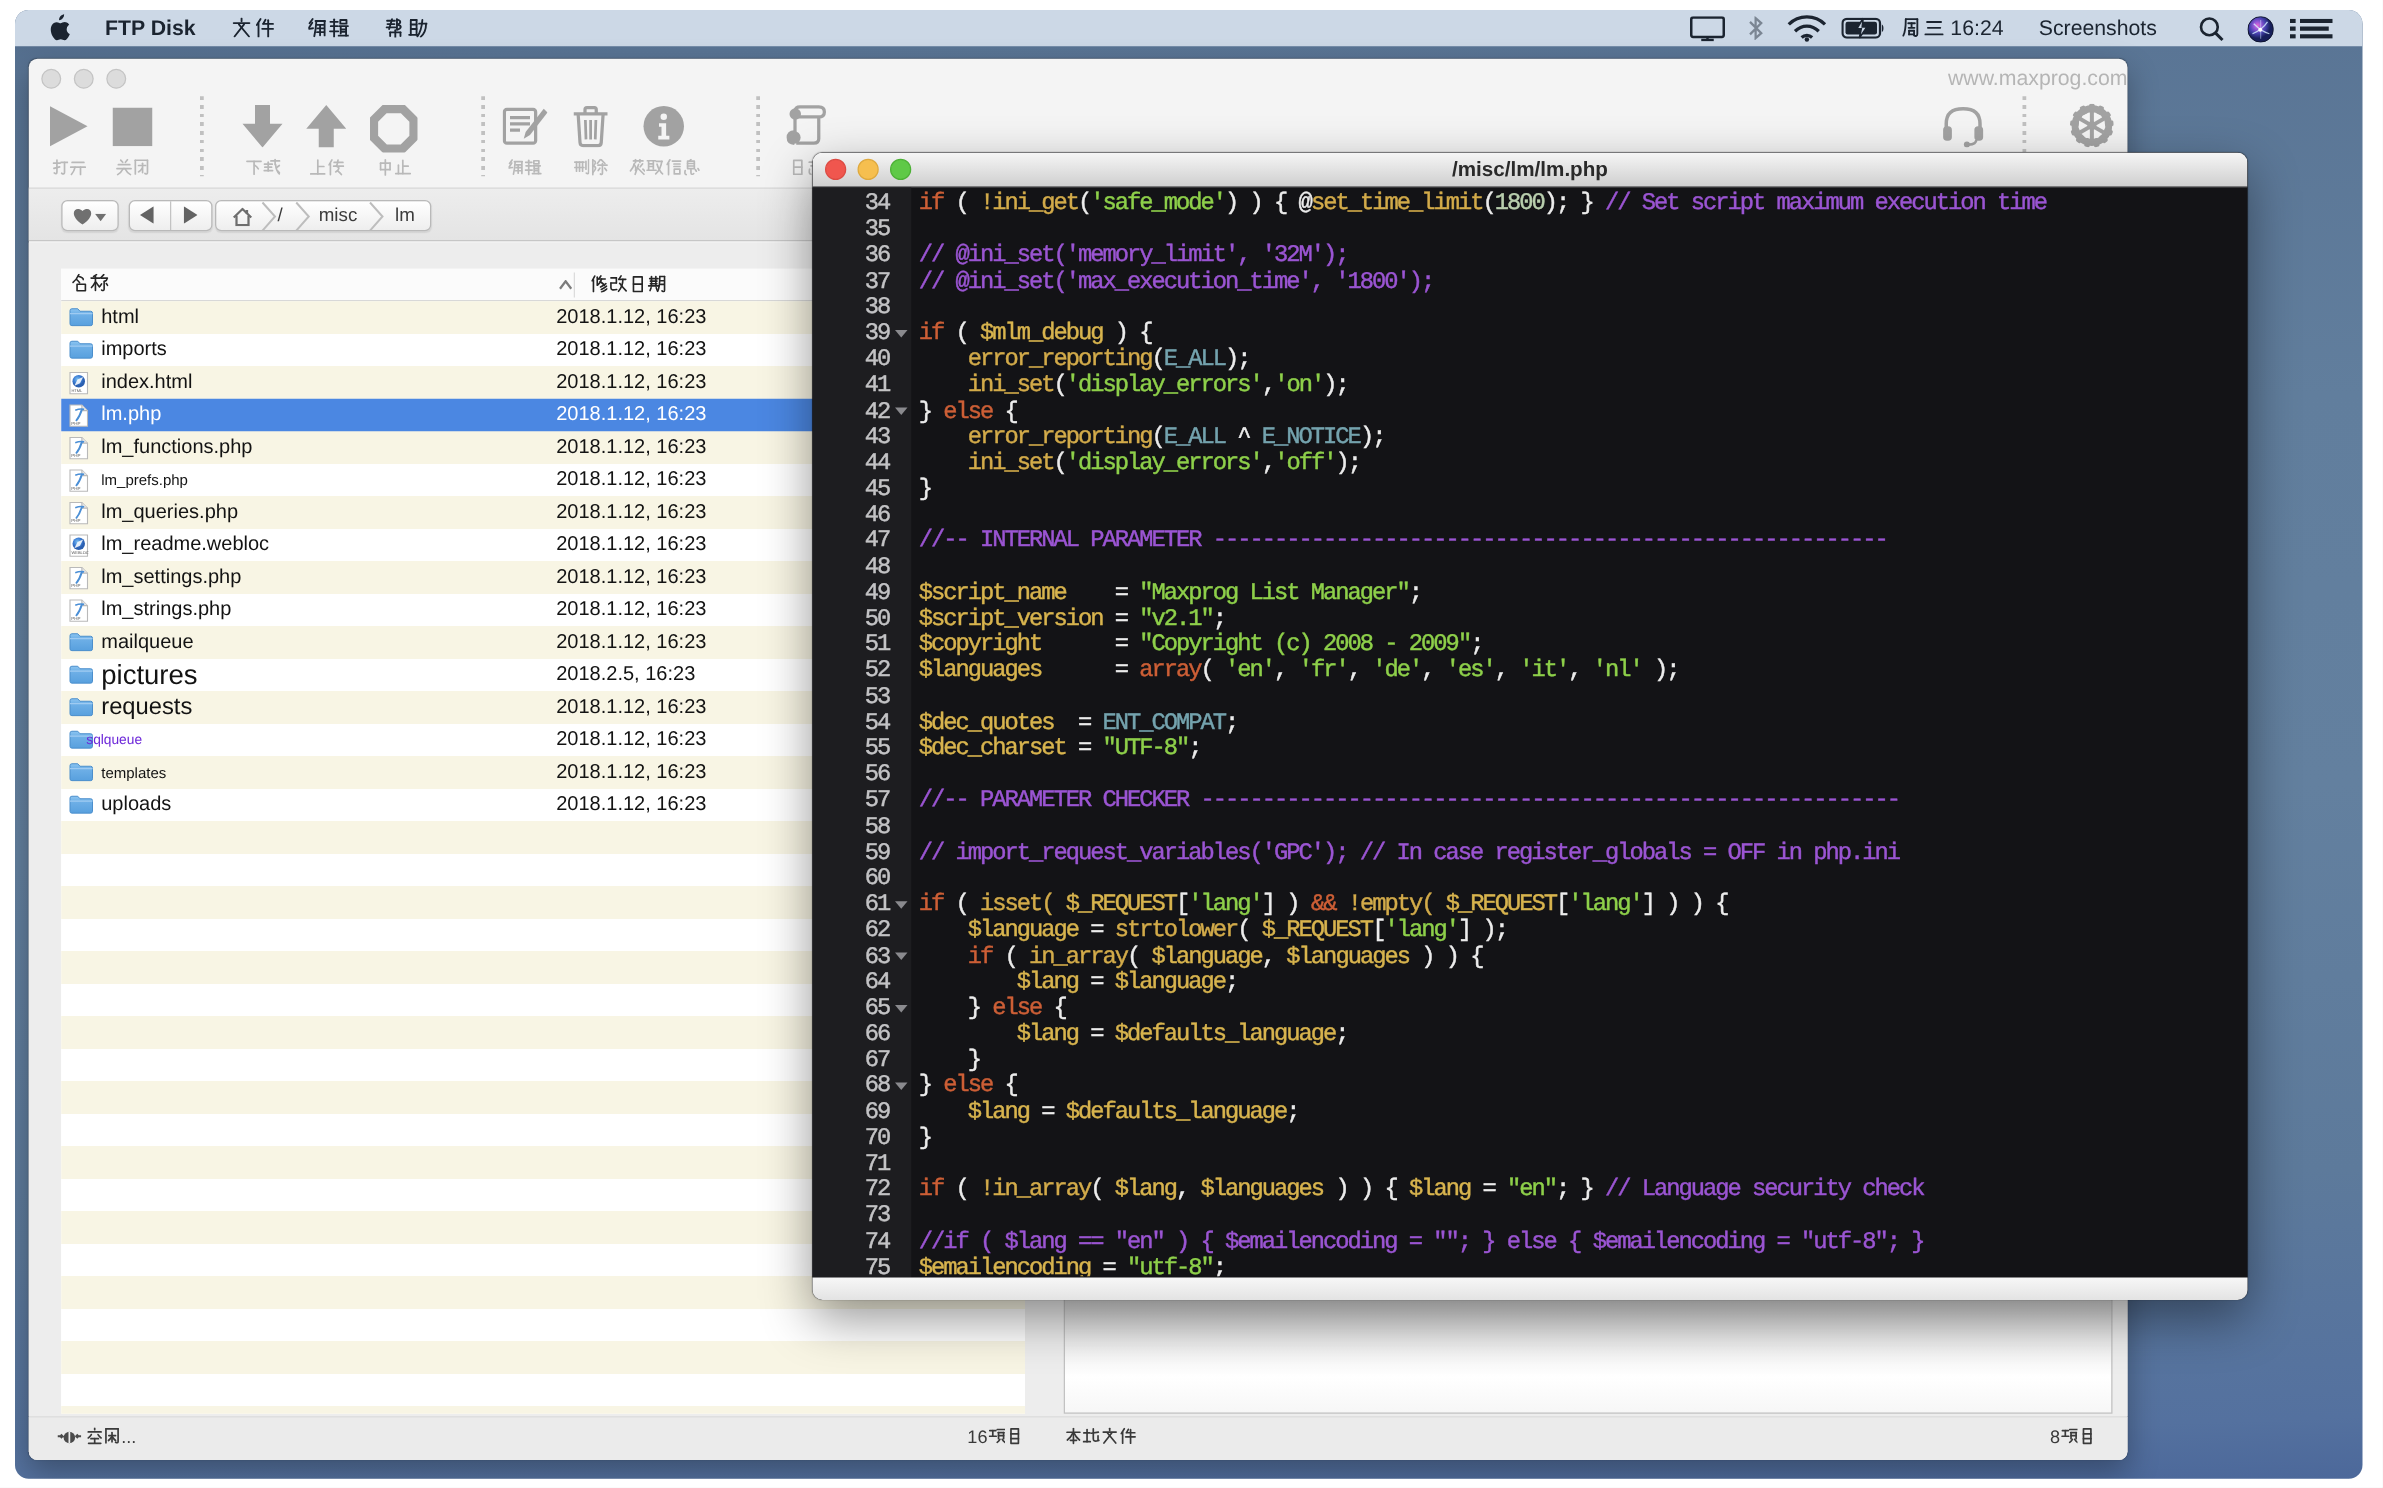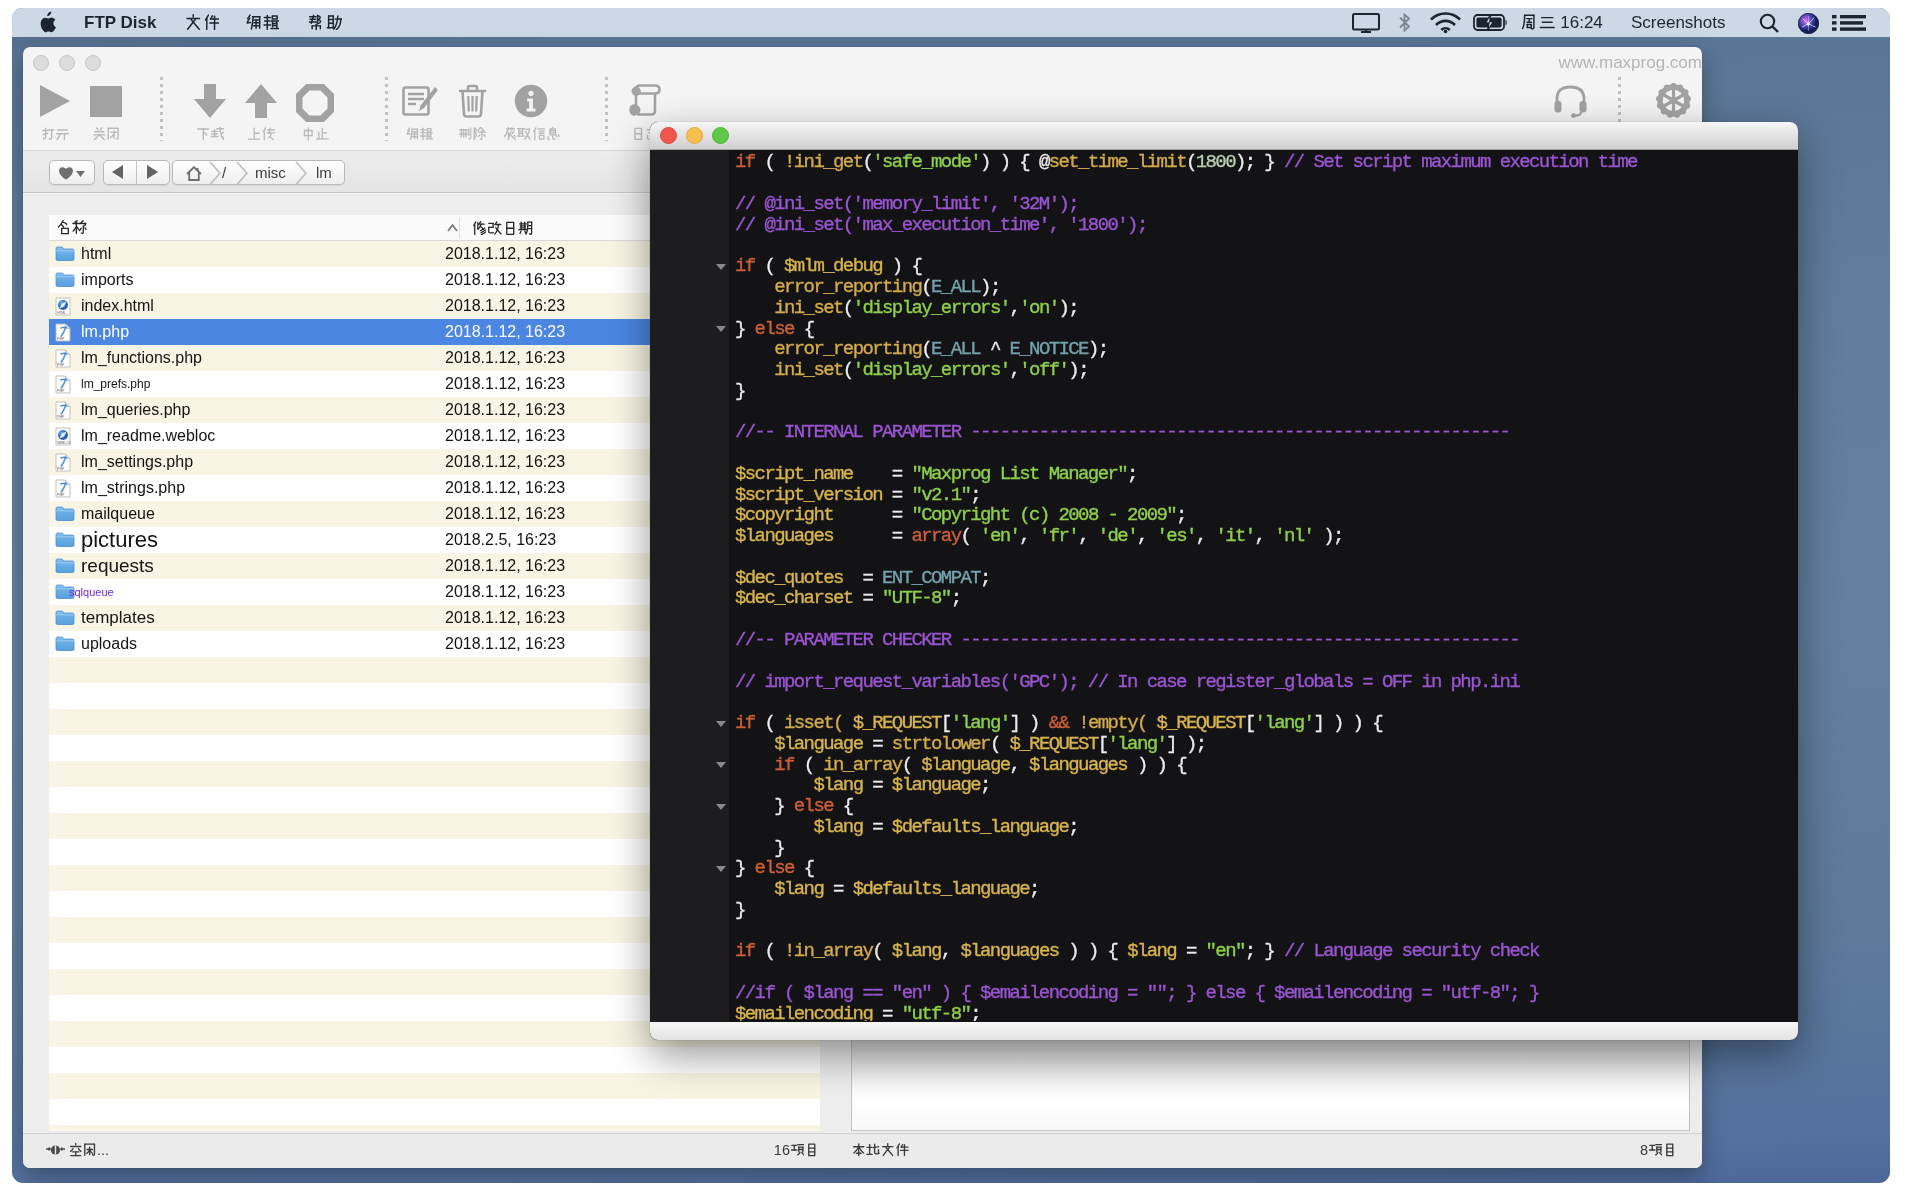--- a/index.html
+++ b/index.html
@@ -709,21 +709,21 @@
       <div class="ab" style="left:32px;top:535.5px"><svg width="20" height="17" viewBox="0 0 20 17">
           <path d="M1 3.5 Q1 2 2.5 2 H7.2 L9 4 H17.5 Q19 4 19 5.5 V14 Q19 15.5 17.5 15.5 H2.5 Q1 15.5 1 14 Z" fill="url(#fgrad)" stroke="#4b8ecc" stroke-width="0.8"></path>
           <path d="M1 5.8 H19" stroke="#9fcbf2" stroke-width="1"></path>
         </svg></div>
       <div class="ab" style="left:46px;top:532px;height:26px;line-height:26px;font-size:11px;color:#6d28d9">sqlqueue</div>
       <div class="ab" style="left:422px;top:532px;height:26px;line-height:26px;font-size:16px;color:#131313">2018.1.12, 16:23</div>
       <div class="ab" style="left:32px;top:561.5px"><svg width="20" height="17" viewBox="0 0 20 17">
           <path d="M1 3.5 Q1 2 2.5 2 H7.2 L9 4 H17.5 Q19 4 19 5.5 V14 Q19 15.5 17.5 15.5 H2.5 Q1 15.5 1 14 Z" fill="url(#fgrad)" stroke="#4b8ecc" stroke-width="0.8"></path>
           <path d="M1 5.8 H19" stroke="#9fcbf2" stroke-width="1"></path>
         </svg></div>
-      <div class="ab" style="left:58px;top:558px;height:44px;line-height:26px;font-size:17px;color:#131313">templates</div>
+      <div class="ab" style="left:58px;top:558px;height:44px;line-height:26px;font-size:12px;color:#131313">templates</div>
       <div class="ab" style="left:422px;top:558px;height:26px;line-height:26px;font-size:16px;color:#131313">2018.1.12, 16:23</div>
       <div class="ab" style="left:32px;top:587.5px"><svg width="20" height="17" viewBox="0 0 20 17">
           <path d="M1 3.5 Q1 2 2.5 2 H7.2 L9 4 H17.5 Q19 4 19 5.5 V14 Q19 15.5 17.5 15.5 H2.5 Q1 15.5 1 14 Z" fill="url(#fgrad)" stroke="#4b8ecc" stroke-width="0.8"></path>
           <path d="M1 5.8 H19" stroke="#9fcbf2" stroke-width="1"></path>
         </svg></div>
       <div class="ab" style="left:58px;top:584px;height:26px;line-height:26px;font-size:16px;color:#131313">uploads</div>
       <div class="ab" style="left:422px;top:584px;height:26px;line-height:26px;font-size:16px;color:#131313">2018.1.12, 16:23</div>
       <div class="ab" style="left:828px;top:940px;width:839px;height:144px;border:1px solid #c2c2c2;background:linear-gradient(180deg,#c6c6c6 0%,#d9d9d9 37%,#efefef 61%,#fafafa 72%,#ffffff 80%,#f7f7f7 100%)"></div>
       <div class="ab" style="left:0;top:1086px;width:1679px;height:35px;background:#ebebeb;border-top:1px solid #cfcfcf;border-radius:0 0 7px 7px"></div>
       <svg class="ab" style="left:23px;top:1096px" width="19" height="14" viewBox="0 0 19 14">
@@ -825,25 +825,70 @@
         </svg><svg style="width:13.5px;height:13.5px;margin:0 0.5px;vertical-align:-0.13em" viewBox="0 0 100 100">
           <g fill="none" stroke="#3a3a3a" stroke-width="10" stroke-linecap="round" stroke-linejoin="round">
             <path d="M28 8 H72 V94 H28 Z"></path>
             <path d="M28 38 H72"></path>
             <path d="M28 66 H72"></path>
           </g>
         </svg></div>
     </div>
     <div id="code" class="ab">
       <div class="ab" style="left:0;top:0;width:1148px;height:28px;background:linear-gradient(#f6f6f6,#cfcfcf);border-bottom:1px solid #a5a5a5;border-radius:8px 8px 0 0"></div>
+      <div class="ab" style="left:0;top:3px;width:1148px;height:22px;line-height:22px;text-align:center;font-size:16.5px;color:#2a2a2a;font-weight:700">/misc/lm/lm.php</div>
       <div class="tl" style="left:9.5px;top:5px;width:17px;height:17px;background:#f0564e;border:1px solid #dc4b43"></div>
       <div class="tl" style="left:35.5px;top:5px;width:17px;height:17px;background:#f6bf4f;border:1px solid #dfa93d"></div>
       <div class="tl" style="left:61.5px;top:5px;width:17px;height:17px;background:#5fc947;border:1px solid #4cb135"></div>
       <div class="ab" style="left:0;top:28px;width:78.5px;height:871.5px;background:#1d1d20"></div>
       <div class="ab" style="left:0;top:899.5px;width:1148px;height:18.5px;background:linear-gradient(#f7f7f7,#e3e3e3);border-radius:0 0 8px 8px"></div>
+      <div class="ab" style="left:0;top:30.4px;width:66px;height:869px;overflow:hidden">
+        <pre style="font-size:19px;letter-spacing:-1.6px;line-height:20.77px;-webkit-text-stroke:0.35px;color:#c3c3c5;text-align:right;padding-right:4.6px">34
+35
+36
+37
+38
+39
+40
+41
+42
+43
+44
+45
+46
+47
+48
+49
+50
+51
+52
+53
+54
+55
+56
+57
+58
+59
+60
+61
+62
+63
+64
+65
+66
+67
+68
+69
+70
+71
+72
+73
+74
+75</pre>
+      </div>
       <div class="ab" style="left:85px;top:30.4px;width:1055px;height:869px;overflow:hidden">
         <pre style="font-size:19px;letter-spacing:-1.6px;line-height:20.77px;-webkit-text-stroke:0.35px"><span class="k">if</span><span class="p"> ( </span><span class="f">!ini_get</span><span class="p">(</span><span class="s">'safe_mode'</span><span class="p">) ) { </span><span class="p">@</span><span class="f">set_time_limit</span><span class="p">(</span><span class="n">1800</span><span class="p">); } </span><span class="c">// Set script maximum execution time</span>
 
 <span class="c">// @ini_set('memory_limit', '32M');</span>
 <span class="c">// @ini_set('max_execution_time', '1800');</span>
 
 <span class="k">if</span><span class="p"> ( </span><span class="v">$mlm_debug</span><span class="p"> ) {</span>
 <span class="p">    </span><span class="f">error_reporting</span><span class="p">(</span><span class="t">E_ALL</span><span class="p">);</span>
 <span class="p">    </span><span class="f">ini_set</span><span class="p">(</span><span class="s">'display_errors'</span><span class="p">,</span><span class="s">'on'</span><span class="p">);</span>
 <span class="p">} </span><span class="k">else</span><span class="p"> {</span>

